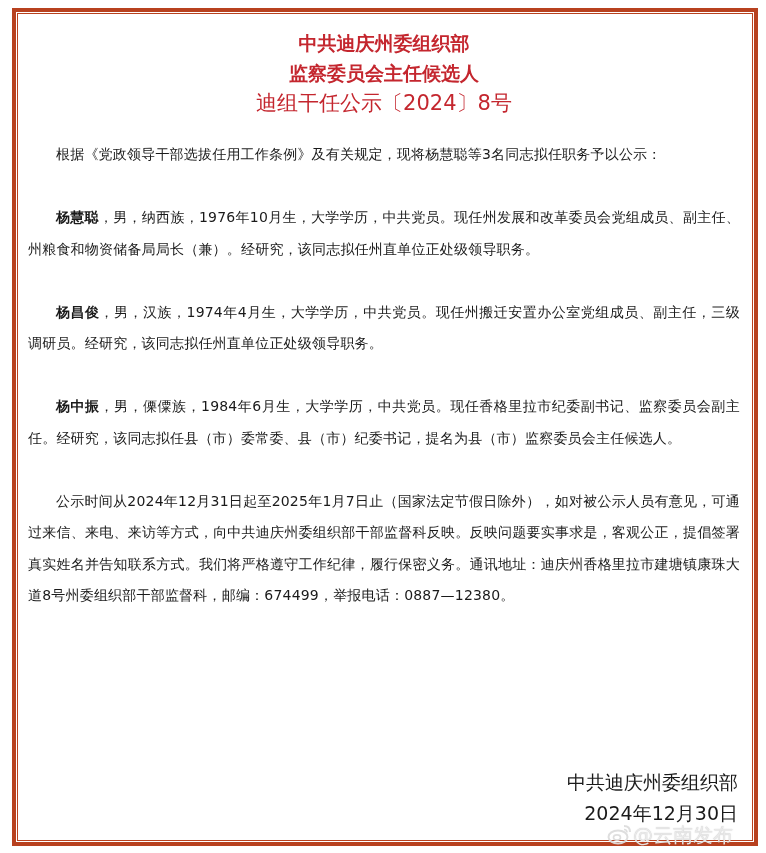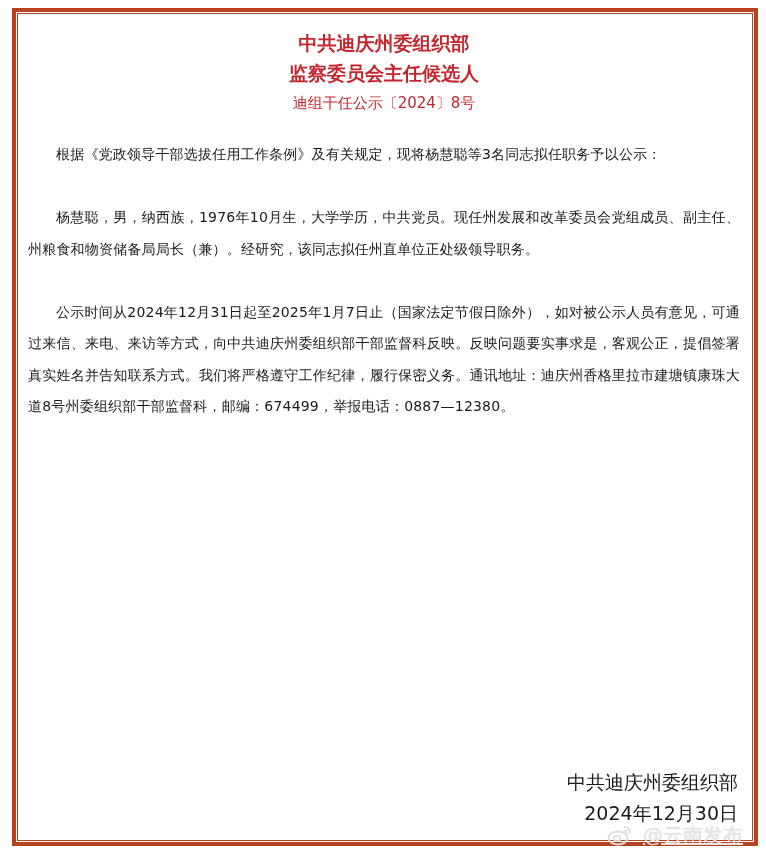--- a/index.html
+++ b/index.html
@@ -43,59 +43,58 @@
       text-align: center;
       color: #c4262e;
       font-weight: bold;
       font-size: 19px;
       line-height: 30px;
       margin: 0;
     }
     .doc-no {
       text-align: center;
       color: #c4262e;
-      font-size: 15px;
+      font-size: 21px;
       line-height: 24px;
       margin-top: 3px;
     }
     .body {
       margin-top: 24px;
       font-size: 14px;
       line-height: 31.5px;
       text-align: justify;
       letter-spacing: 0.2px;
     }
     .para {
       text-indent: 2em;
       margin: 0 0 31.5px 0;
     }
     .para .name {
-      font-weight: normal;
+      font-weight: bold;
     }
     .signature {
       position: absolute;
       right: 28px;
       text-align: right;
       font-size: 19px;
       line-height: 31px;
     }
     .sig-org { top: 767px; }
     .sig-date { top: 798px; }
     .watermark {
       position: absolute;
       left: 607px;
       top: 823px;
       color: rgba(235, 235, 235, 0.95);
       font-size: 20px;
       line-height: 24px;
       display: flex;
-      align-items: center;
-      gap: 10px;
+      align-items: flex-start;
+      gap: 0;
       text-shadow: 0 0 1px rgba(120,120,120,0.5);
-      text-decoration: underline;
     }
     .weibo-icon {
       width: 26px;
       height: 22px;
       display: inline-block;
     }
   </style>
 </head>
 <body>
 
@@ -105,21 +104,23 @@
 <div class="content">
   <div class="title">中共迪庆州委组织部</div>
   <div class="title">监察委员会主任候选人</div>
   <div class="doc-no">迪组干任公示〔2024〕8号</div>
 
   <div class="body">
     <p class="para">根据《党政领导干部选拔任用工作条例》及有关规定，现将杨慧聪等3名同志拟任职务予以公示：</p>
 
     <p class="para"><span class="name">杨慧聪</span><span>，男，纳西族，1976年10月生，大学学历，中共党员。现任州发展和改革委员会党组成员、副主任、州粮食和物资储备局局长（兼）。经研究，该同志拟任州直单位正处级领导职务。</span></p>
 
+    <p class="para"><span class="name">杨昌俊</span><span>，男，汉族，1974年4月生，大学学历，中共党员。现任州搬迁安置办公室党组成员、副主任，三级调研员。经研究，该同志拟任州直单位正处级领导职务。</span></p>
 
+    <p class="para"><span class="name">杨中振</span><span>，男，傈僳族，1984年6月生，大学学历，中共党员。现任香格里拉市纪委副书记、监察委员会副主任。经研究，该同志拟任县（市）委常委、县（市）纪委书记，提名为县（市）监察委员会主任候选人。</span></p>
 
     <p class="para">公示时间从2024年12月31日起至2025年1月7日止（国家法定节假日除外），如对被公示人员有意见，可通过来信、来电、来访等方式，向中共迪庆州委组织部干部监督科反映。反映问题要实事求是，客观公正，提倡签署真实姓名并告知联系方式。我们将严格遵守工作纪律，履行保密义务。通讯地址：迪庆州香格里拉市建塘镇康珠大道8号州委组织部干部监督科，邮编：674499，举报电话：0887—12380。</p>
   </div>
 </div>
 
 <div class="signature sig-org">中共迪庆州委组织部</div>
 <div class="signature sig-date">2024年12月30日</div>
 
 <div class="watermark">
   <span class="weibo-icon">

